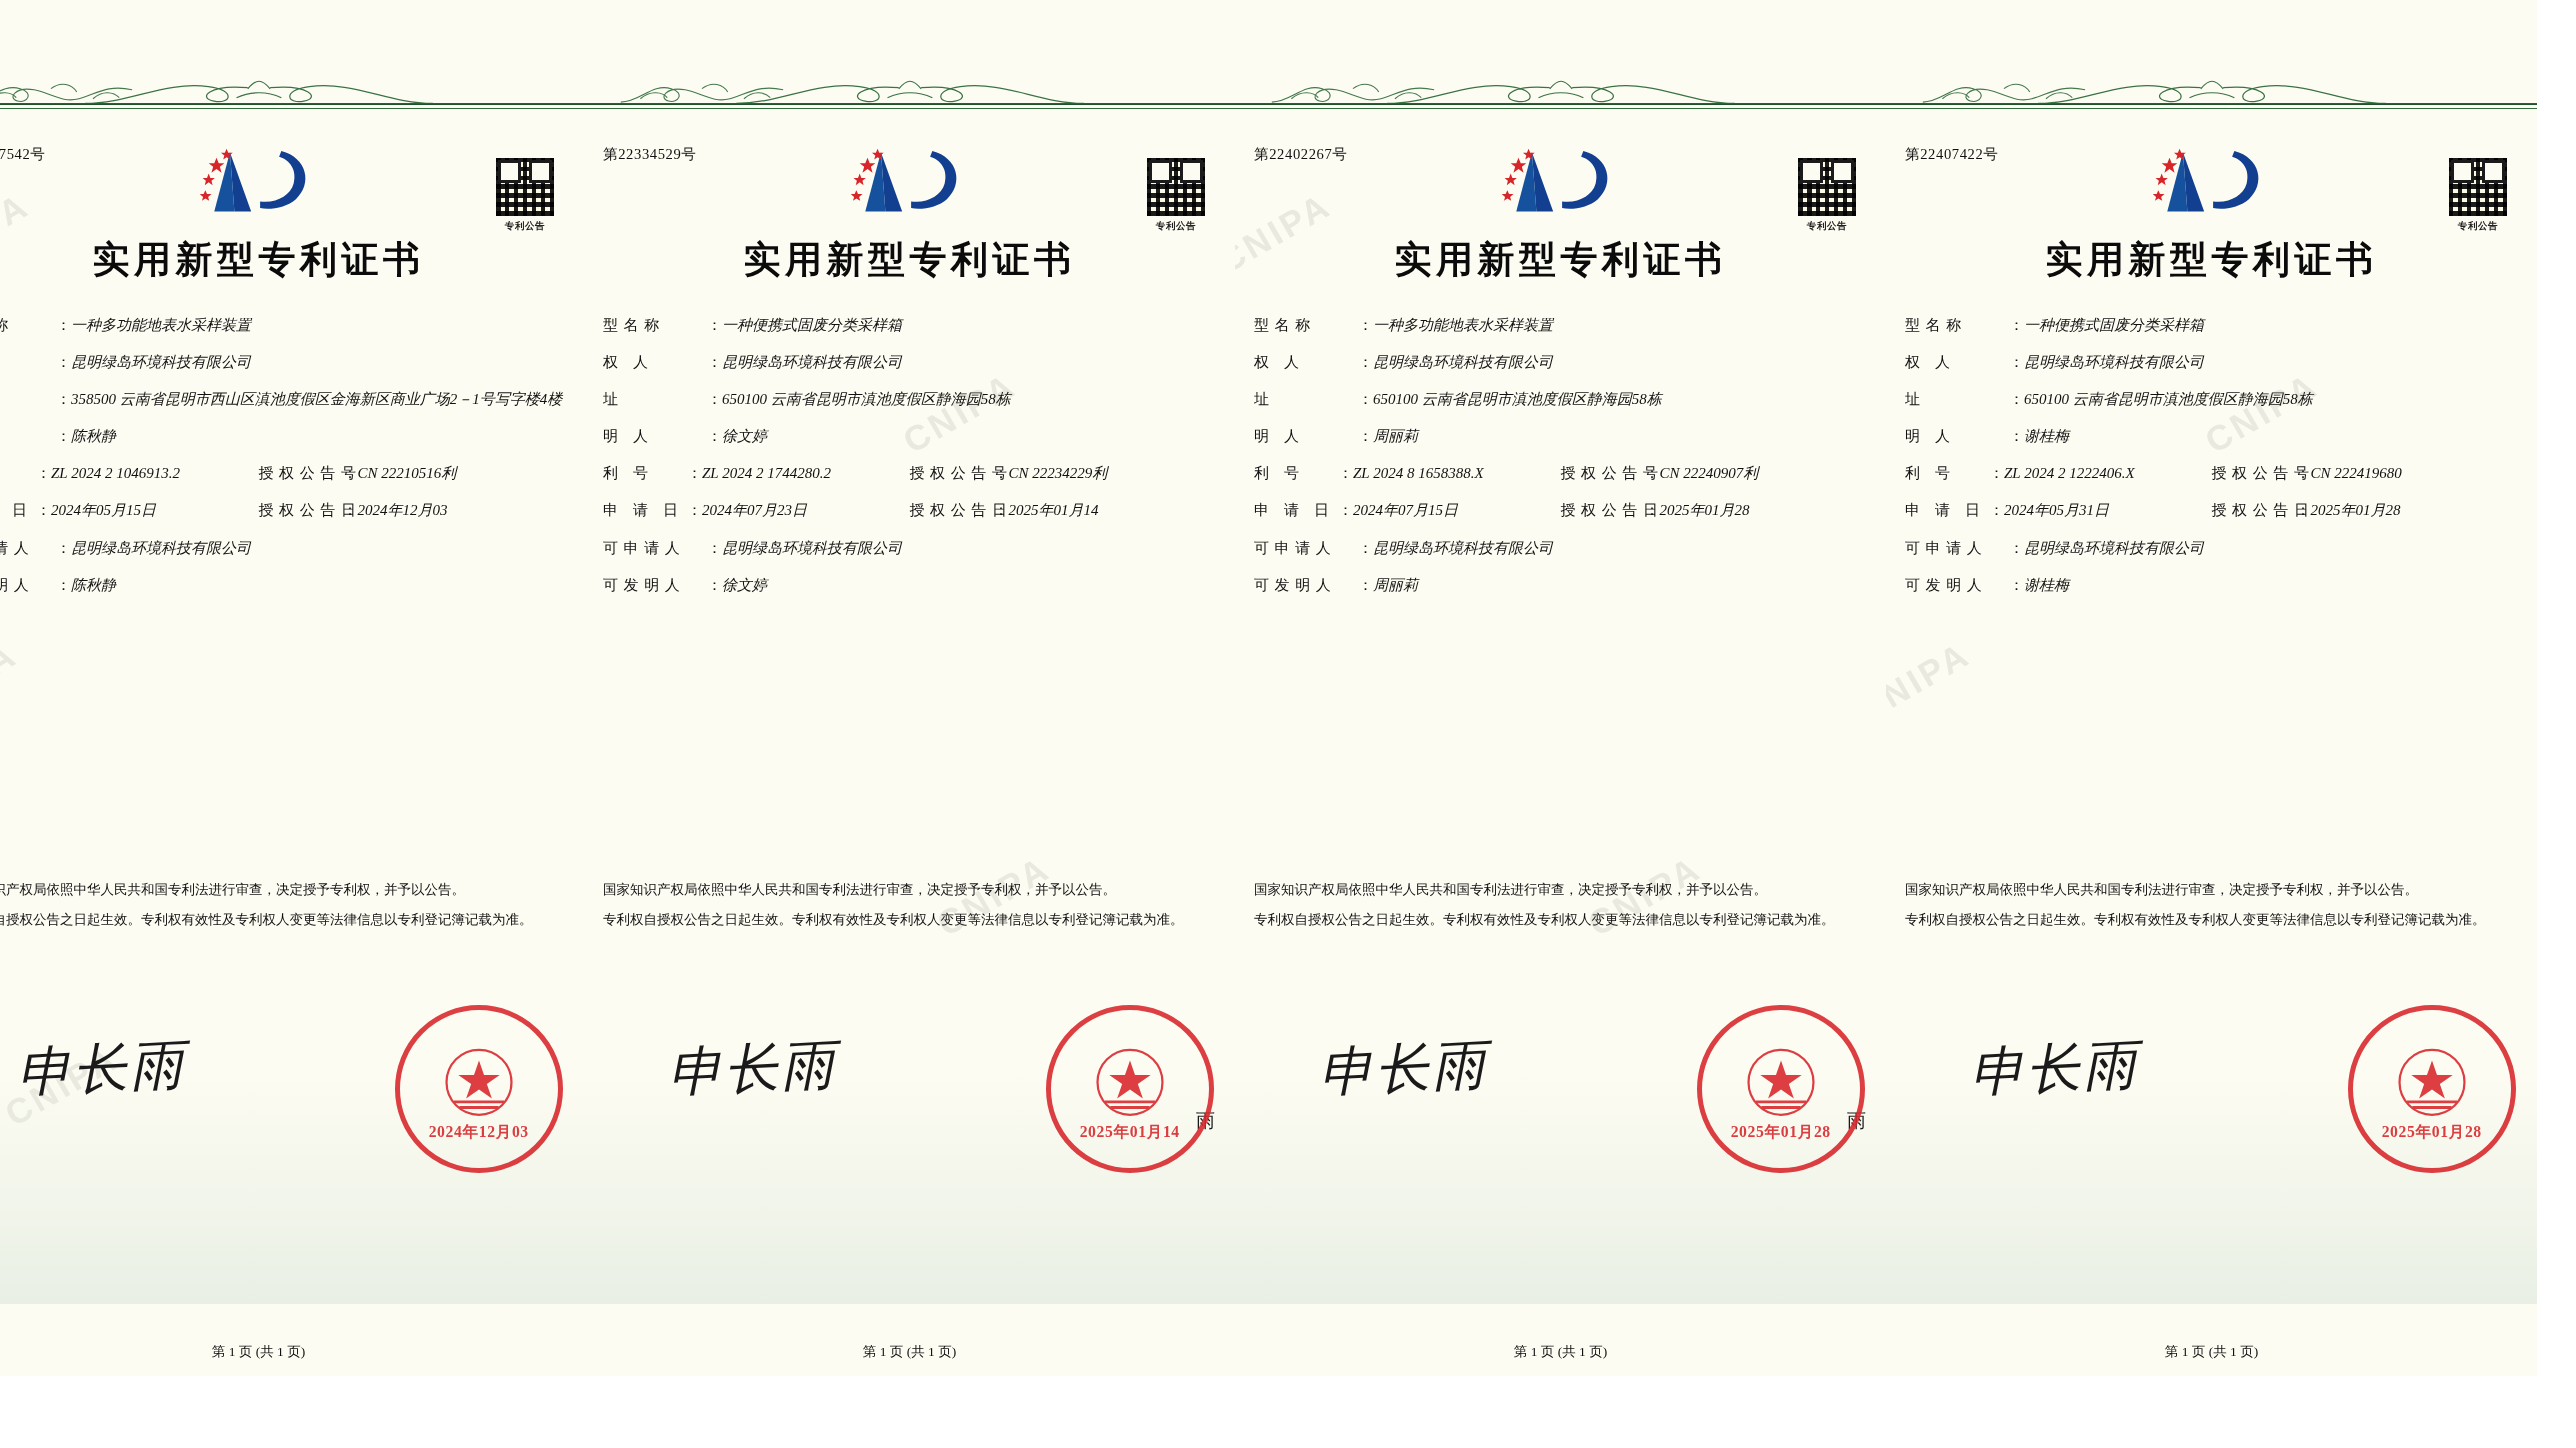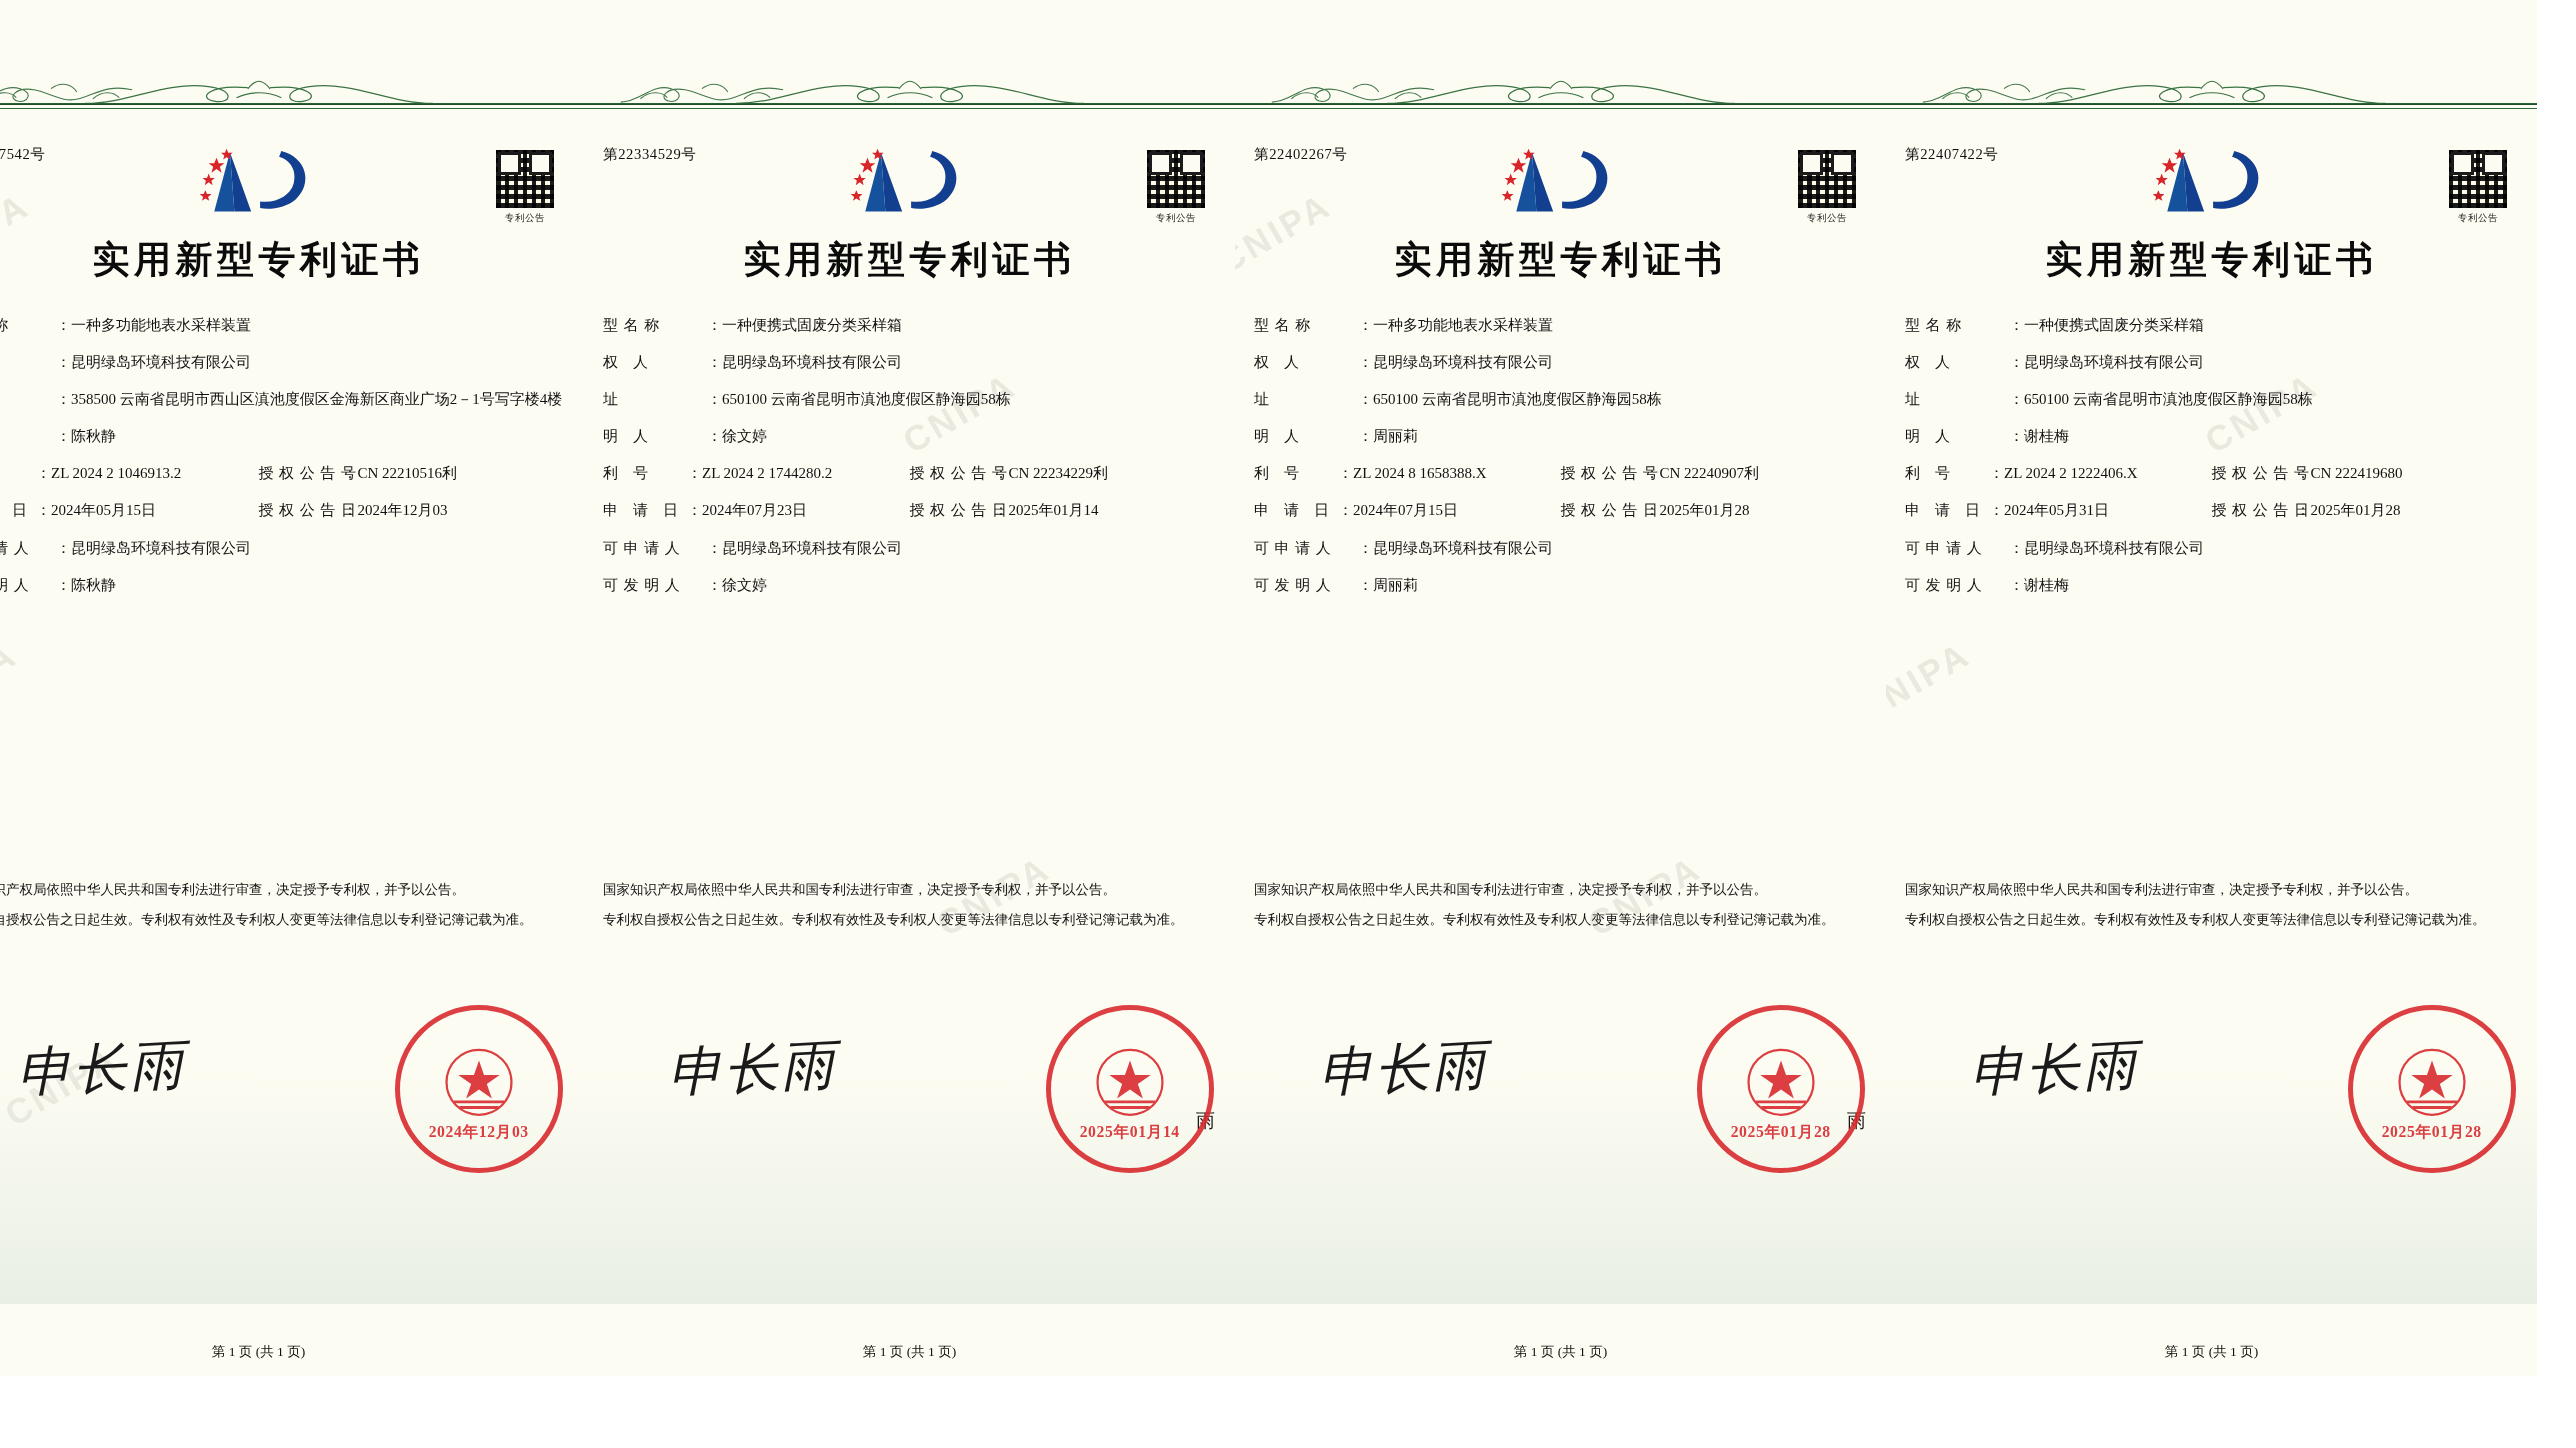--- a/index.html
+++ b/index.html
@@ -65,22 +65,23 @@
   .wm5 { left: 67px;  top: 1066px; }
 
   
   .cert-no {
     position: absolute; left: 19px; top: 145px;
     font-size: 14.6px; color: #111;
     letter-spacing: 0.6px;
     white-space: nowrap;
   }
   .qr-box {
-    position: absolute; right: 30px; top: 150px;
+    position: absolute; right: 30px; top: 158px;
     width: 58px;
+    font-weight: bold;
   }
   .qr {
     width: 58px; height: 58px;
     background:
       repeating-linear-gradient(90deg, #1b1b1b 0 4.5px, #fdfcf2 4.5px 9px),
       repeating-linear-gradient(0deg, #1b1b1b 0 4.5px, #fdfcf2 4.5px 9px);
     background-blend-mode: multiply;
     position: relative;
   }
   .qr::before, .qr::after {
@@ -126,21 +127,21 @@
     color: #111;
     line-height: 1.5;
   }
   .lbl {
     width: 104px;
     flex: 0 0 104px;
     letter-spacing: 5.6px;
     white-space: nowrap;
   }
   .colon { flex: 0 0 14.6px; }
-  .val { flex: 1 1 auto; }
+  .val { flex: 1 1 auto; font-style: italic; }
   .row.two { }
   .half {
     display: flex; flex: 1 1 50%;
     align-items: flex-start;
   }
   .half .lbl { width: 84px; flex: 0 0 84px; }
 
   .paras {
     position: absolute; left: 19px; right: 19px; top: 876px;
     font-size: 13.5px; line-height: 2.0; color: #111;

